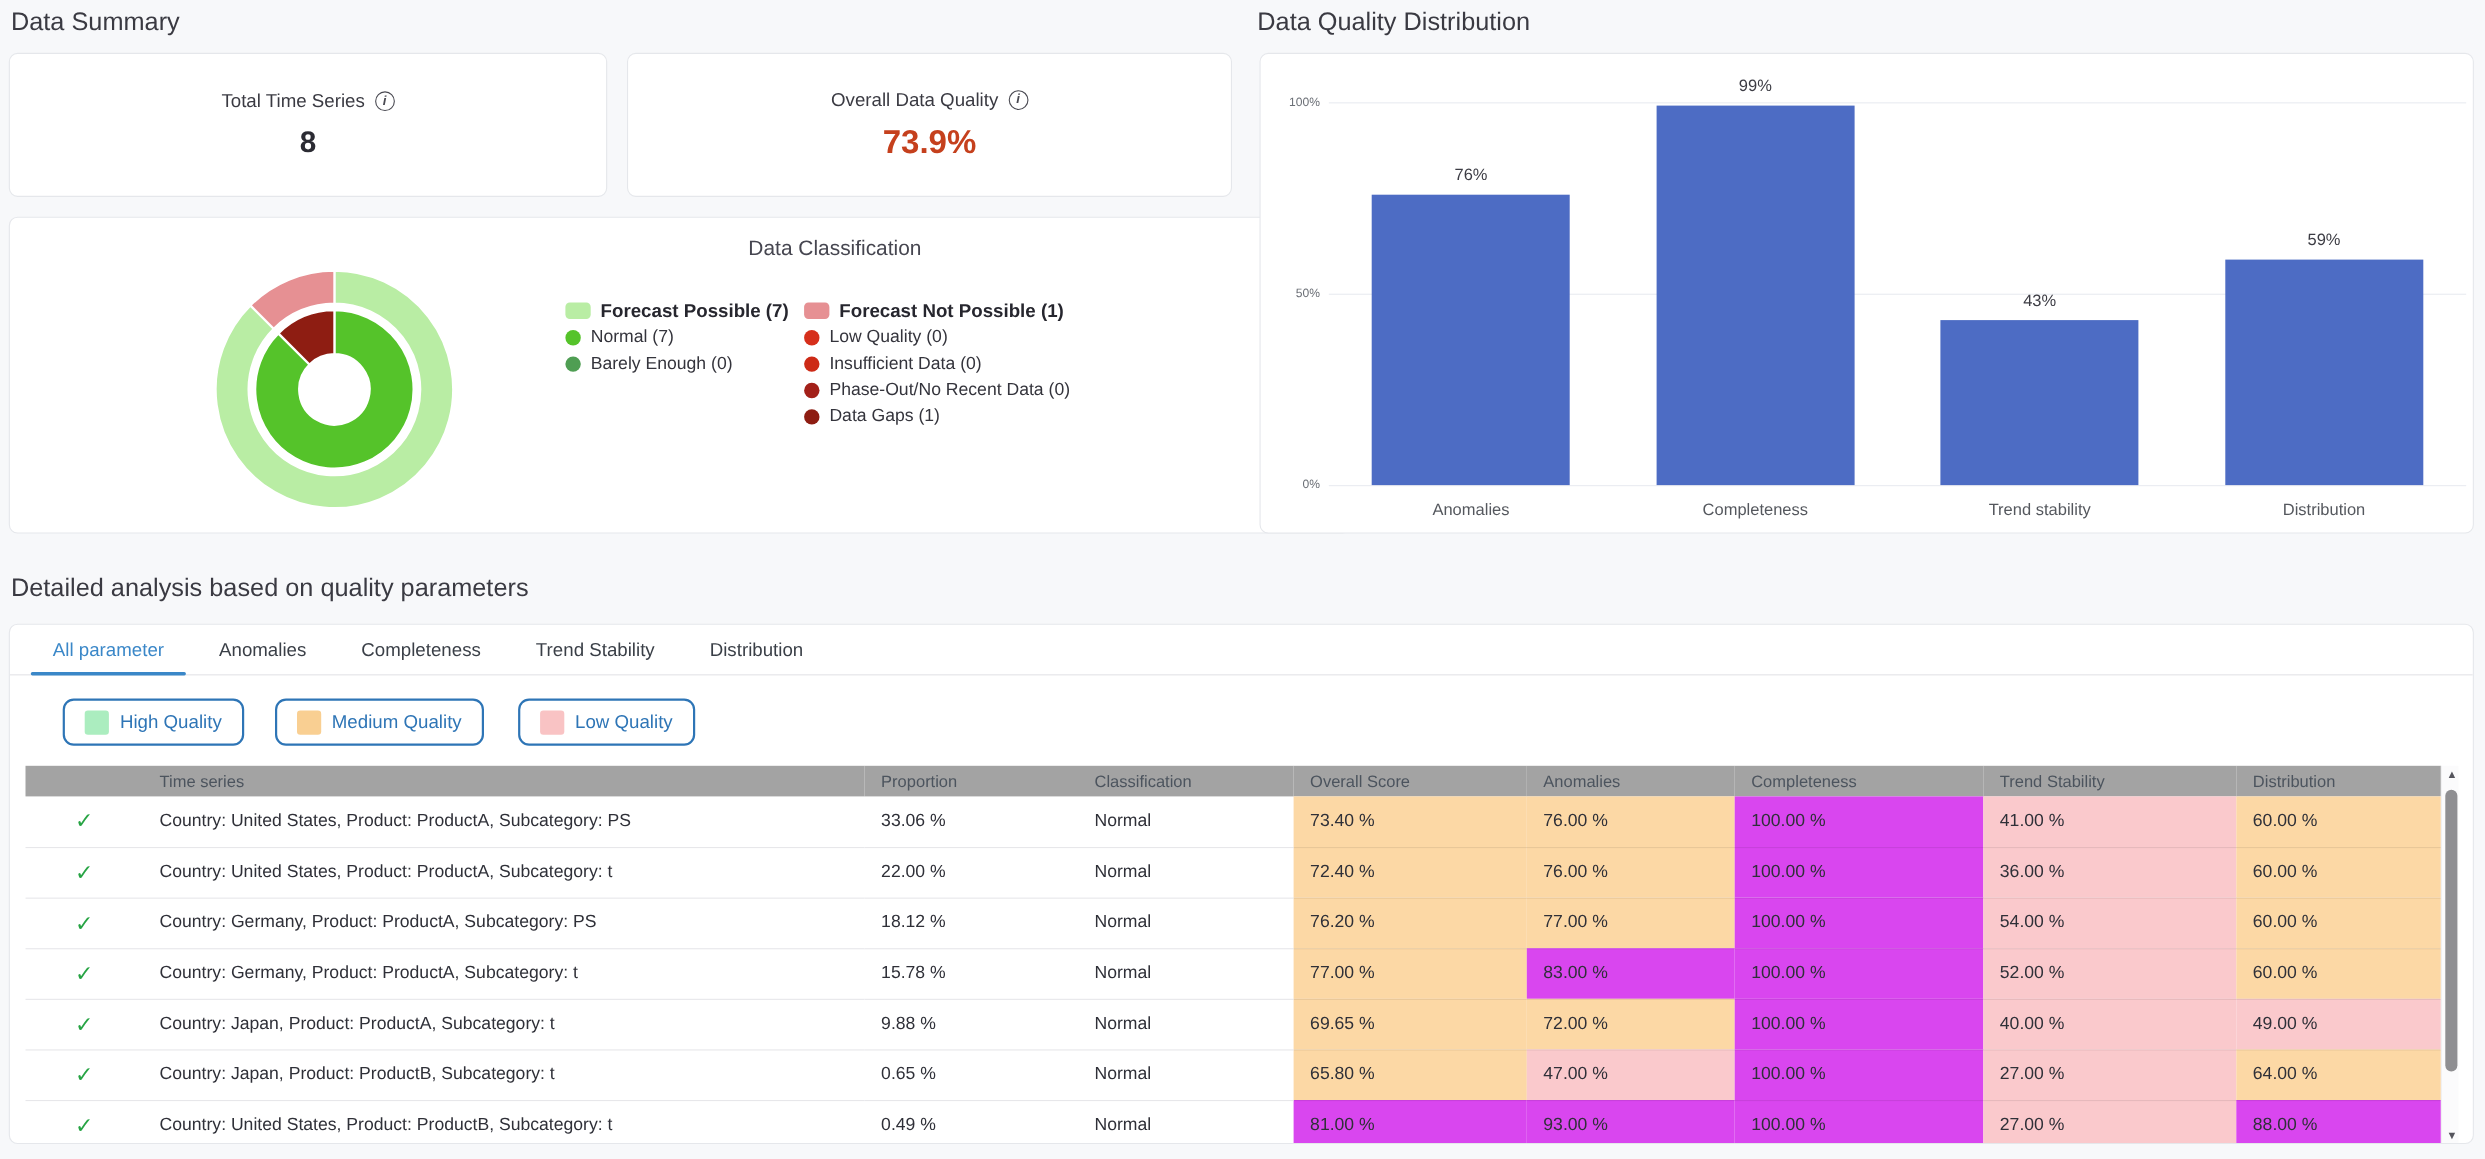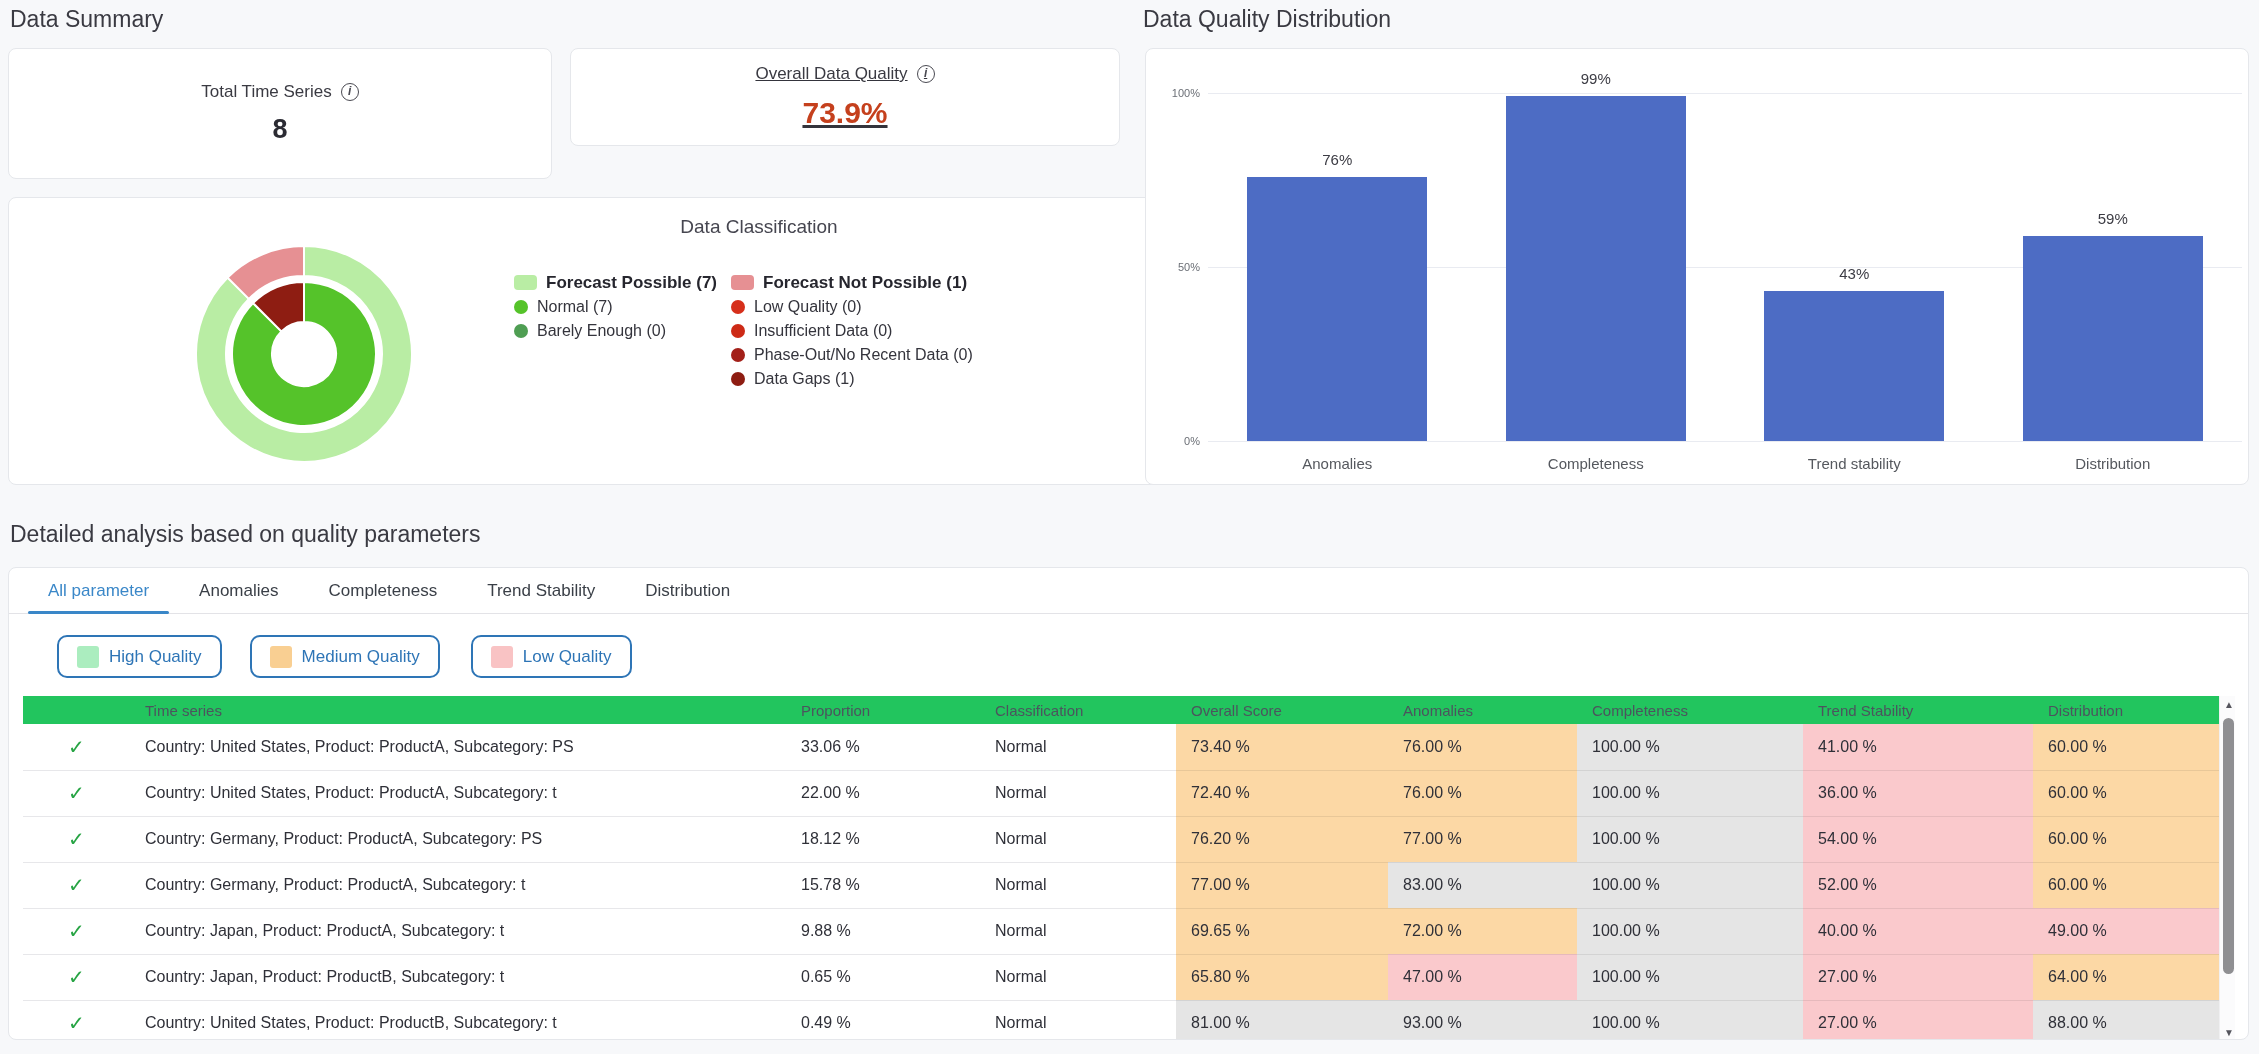--- a/index.html
+++ b/index.html
@@ -56,47 +56,47 @@
   .search-input::placeholder { color:#55555d; }
   .qbtn { height:43px; border:2px solid #2e75b6; border-radius:10px; background:#fff; color:#2e75b6;
     font-size:17px; font-family:"Liberation Sans",sans-serif; display:flex; align-items:center; gap:10px;
     padding:0 18px; cursor:pointer; }
   .qbtn .qsw { width:22px; height:22px; border-radius:3px; }
   .qb1 { margin-left:34px; } .qb2 { margin-left:28px; } .qb3 { margin-left:31px; }
 
   
   .table-wrap { position:absolute; top:128px; left:14px; right:13px; height:345px; display:flex; overflow:hidden; }
   table { width:2196px; border-collapse:collapse; table-layout:fixed; flex:none; }
-  thead th { height:28px; background:#22c55e; color:#4c545e; font-weight:400; font-size:15px;
+  thead th { height:28px; background:#a3a3a3; color:#4c545e; font-weight:400; font-size:15px;
     text-align:left; padding-left:15px; }
   tbody td { height:46px; border-bottom:1px solid #e7e7ea; font-size:16px; color:#2f3038; padding-left:15px; }
   td.check-cell { text-align:center; padding-left:0; }
   .check-icon { color:#27a444; font-size:20px; }
-  td.cell-high { background:#e5e5e5; border-bottom-color:rgba(0,0,0,0.08); }
+  td.cell-high { background:#d946ef; border-bottom-color:rgba(0,0,0,0.08); }
   td.cell-medium { background:#fcd8a5; border-bottom-color:rgba(0,0,0,0.08); }
   td.cell-low { background:#fac9cc; border-bottom-color:rgba(0,0,0,0.08); }
   .vscroll { width:18px; height:345px; position:relative; background:#fbfbfc; border-left:1px solid #f0f0f2; flex:none; }
   .vscroll .arrow { position:absolute; left:0; width:18px; text-align:center; font-size:10px; color:#55555d; }
   .vscroll .up { top:3px; } .vscroll .down { bottom:3px; }
   .scroll-thumb { position:absolute; top:22px; left:3px; width:11px; height:256px; background:#8f8f92; border-radius:6px; }
 </style>
 </head>
 <body>
 
 <div class="section-heading" style="left:10px; top:6px;">Data Summary</div>
 
 <div class="card stat-card" style="left:8px; top:48px; width:544px; height:131px;">
   <div class="stat-label-row">
     <span>Total Time Series</span>
     <span class="info-icon">i</span>
   </div>
   <div class="stat-value">8</div>
 </div>
 
-<div class="card stat-card" style="left:570px; top:48px; width:550px; height:98px;text-decoration:underline;">
+<div class="card stat-card" style="left:570px; top:48px; width:550px; height:131px;">
   <div class="stat-label-row">
     <span>Overall Data Quality</span>
     <span class="info-icon">i</span>
   </div>
   <div class="stat-value quality" style="color:#c5401d;">73.9%</div>
 </div>
 
 <div class="card" style="left:8px; top:197px; width:1220px; height:288px;padding-left:12px;">
   <div class="cls-title">Data Classification</div>
   <svg id="donut-svg" width="224" height="224" viewBox="0 0 224 224">

